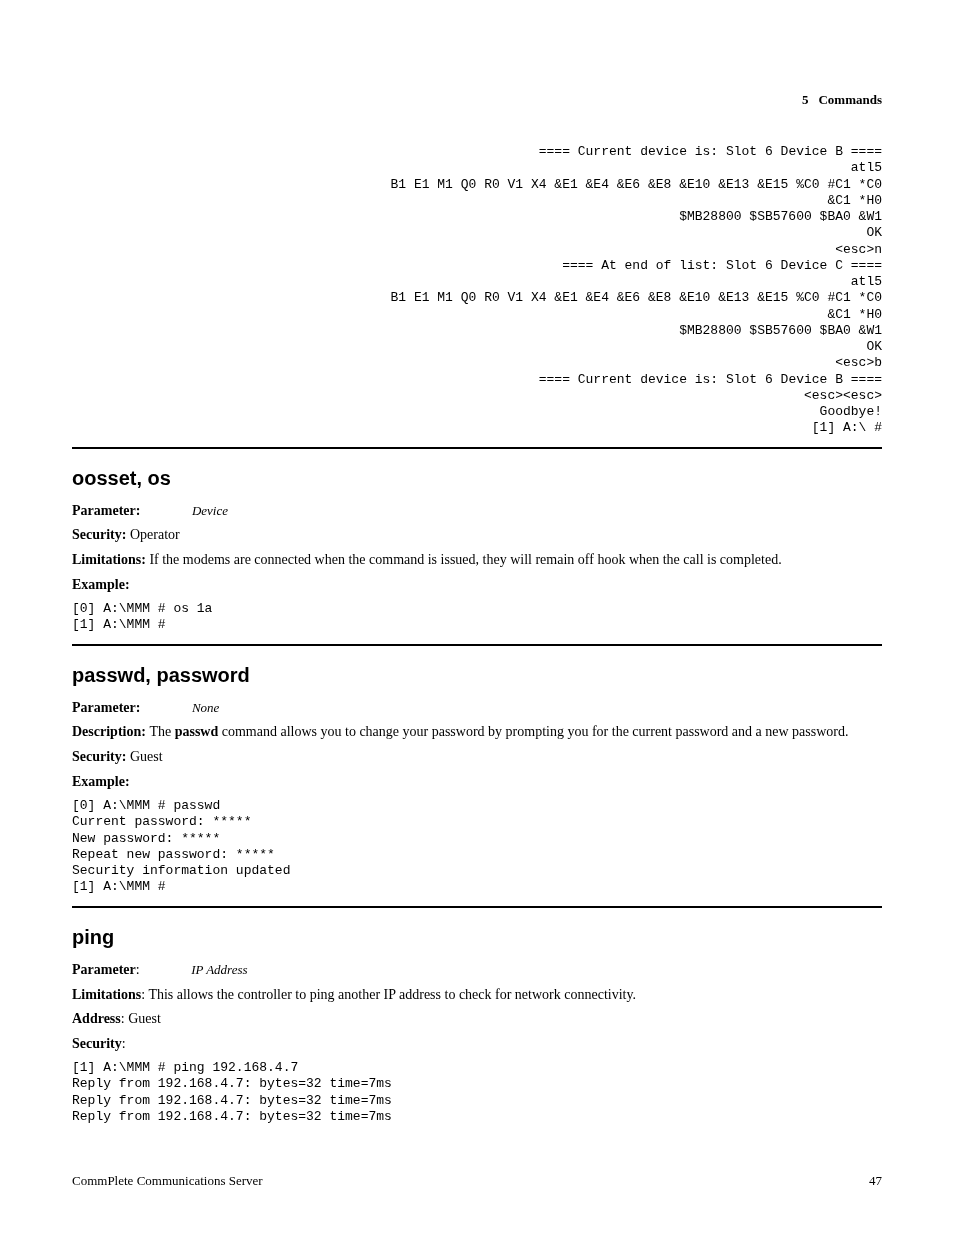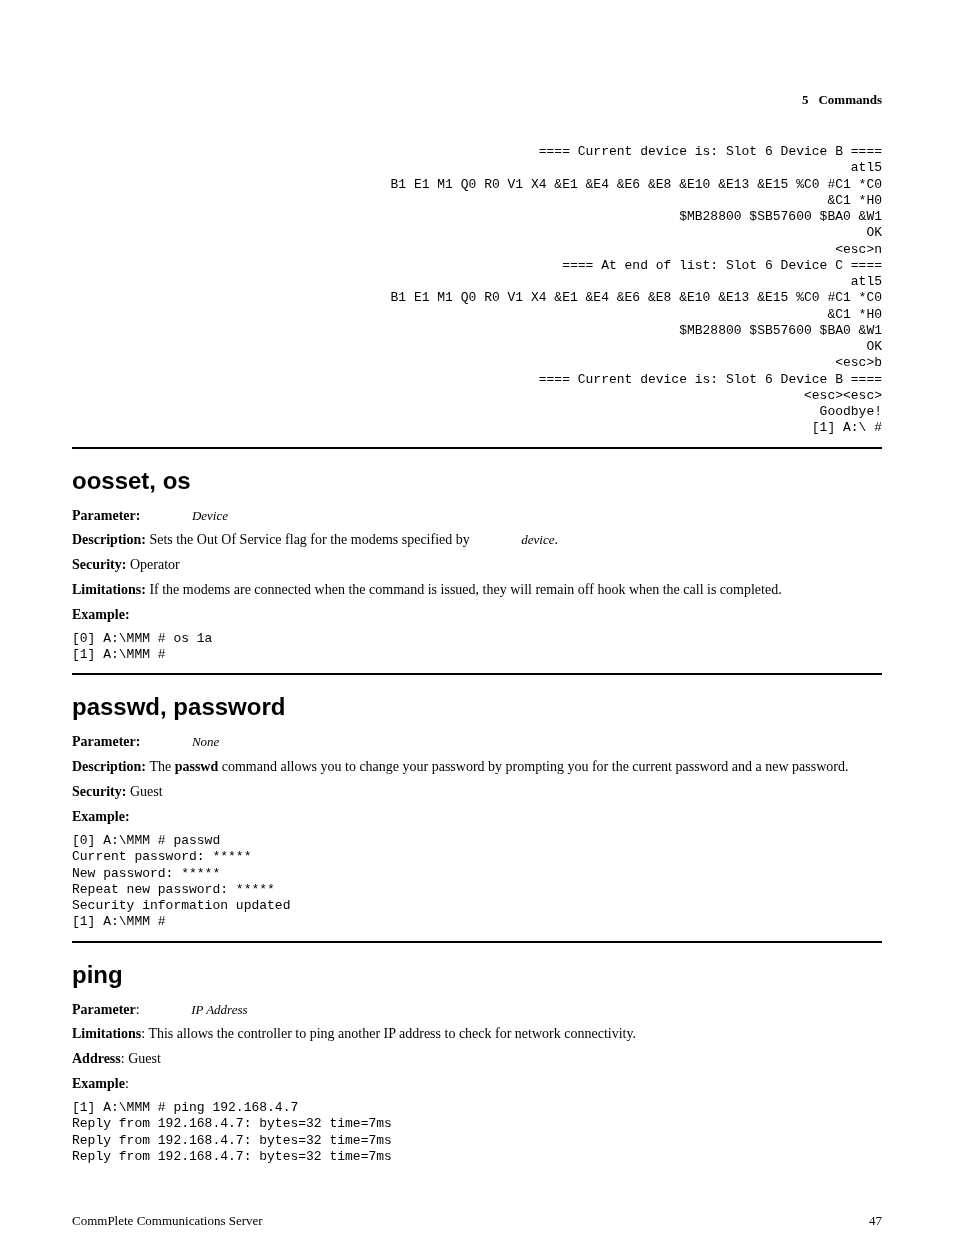--- a/index.html
+++ b/index.html
@@ -41,21 +41,21 @@
     text-align: right;
   }
   hr.thick {
     border: none;
     border-top: 2px solid #000;
     margin: 10px 0 18px 0;
   }
   h2.cmd {
     font-family: Arial, Helvetica, sans-serif;
     font-weight: bold;
-    font-size: 24px;
+    font-size: 20px;
     margin: 16px 0 12px 0;
   }
   .para {
     margin: 6px 0;
     line-height: 1.35;
     font-size: 14px;
   }
   .label {
     font-weight: bold;
   }
@@ -104,23 +104,20 @@
   </div>
 
   <hr class="thick">
 
   <h2 class="cmd">oosset, os</h2>
 
   <div class="para">
     <span class="label">Parameter: </span><span class="ital">Device</span>
   </div>
 
-  <div class="para">
-    <span class="label">Description: </span><span>Sets the Out Of Service flag for the modems specified by </span><span class="ital">device</span><span>.</span>
-  </div>
 
   <div class="para">
     <span class="label">Security: </span><span>Operator</span>
   </div>
 
   <div class="para">
     <span class="label">Limitations: </span><span>If the modems are connected when the command is issued, they will remain off hook when the call is completed.</span>
   </div>
 
   <div class="para">
@@ -165,21 +162,21 @@
 
   <div class="para">
     <span class="label">Limitations</span><span>: </span><span>This allows the controller to ping another IP address to check for network connectivity.</span>
   </div>
 
   <div class="para">
     <span class="label">Address</span><span>: </span><span>Guest</span>
   </div>
 
   <div class="para">
-    <span class="label">Example</span><span>:</span>
+    <span class="label">Security</span><span>:</span>
   </div>
   <pre class="code">[1] A:\MMM # ping 192.168.4.7
 Reply from 192.168.4.7: bytes=32 time=7ms
 Reply from 192.168.4.7: bytes=32 time=7ms
 Reply from 192.168.4.7: bytes=32 time=7ms</pre>
 
   <div class="footer">
     <span>CommPlete Communications Server</span>
     <span>47</span>
   </div>

